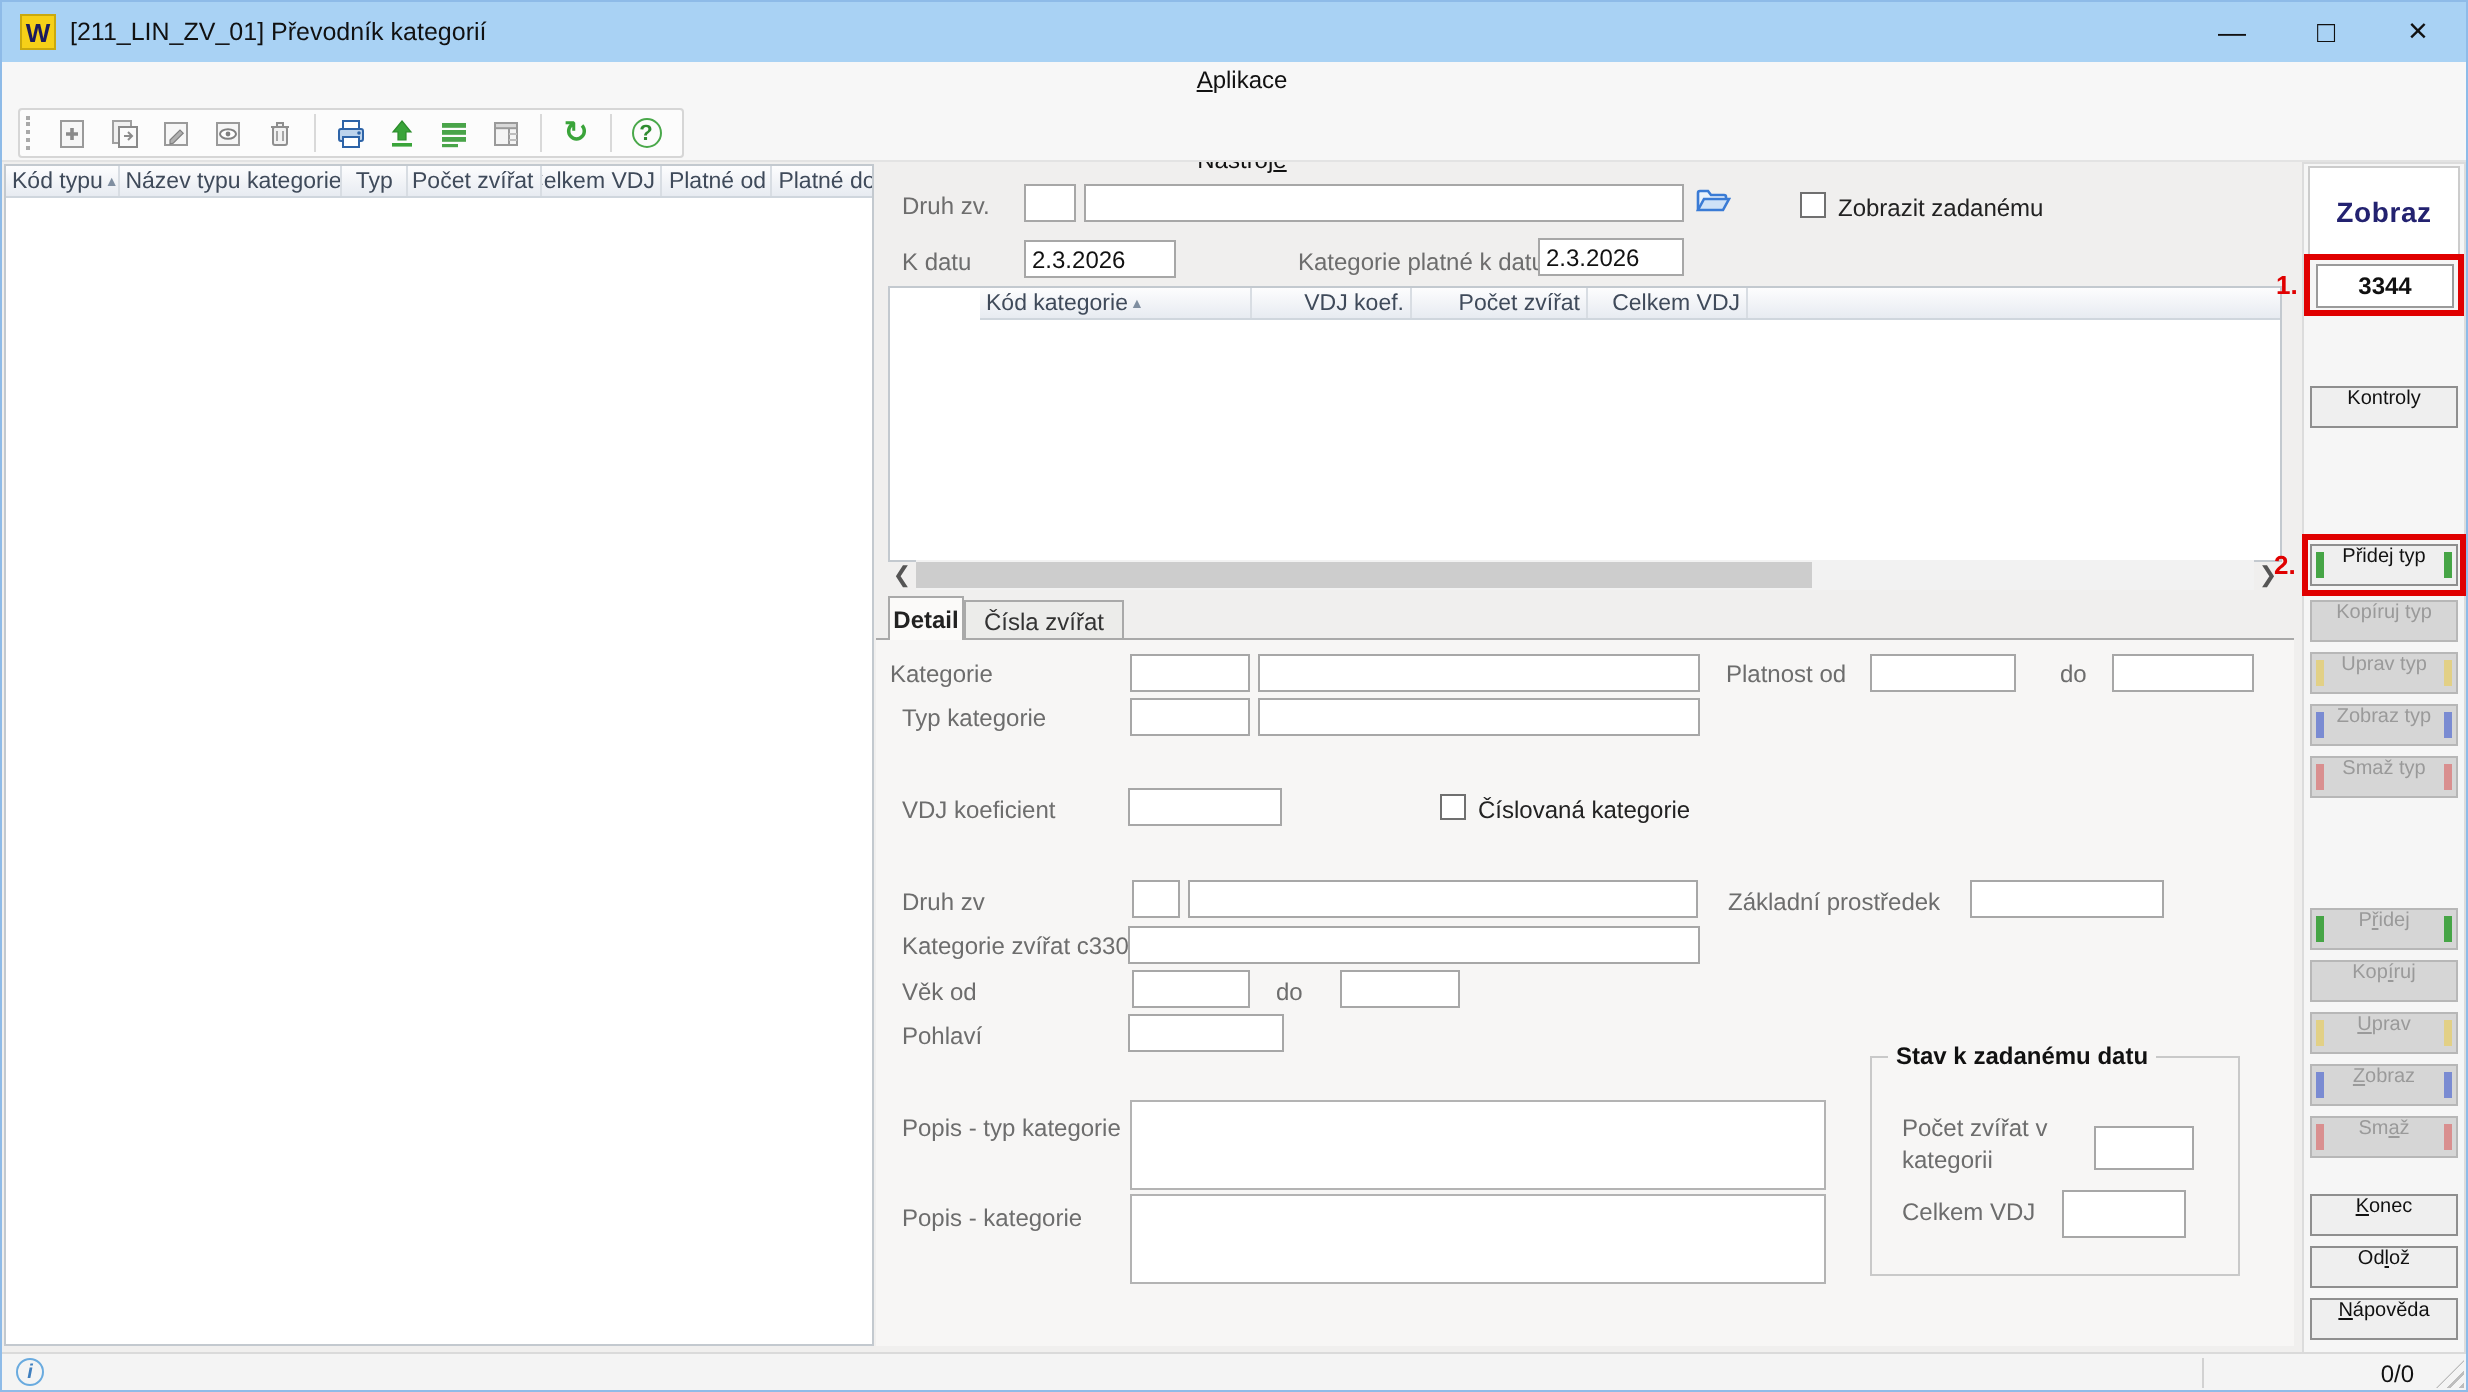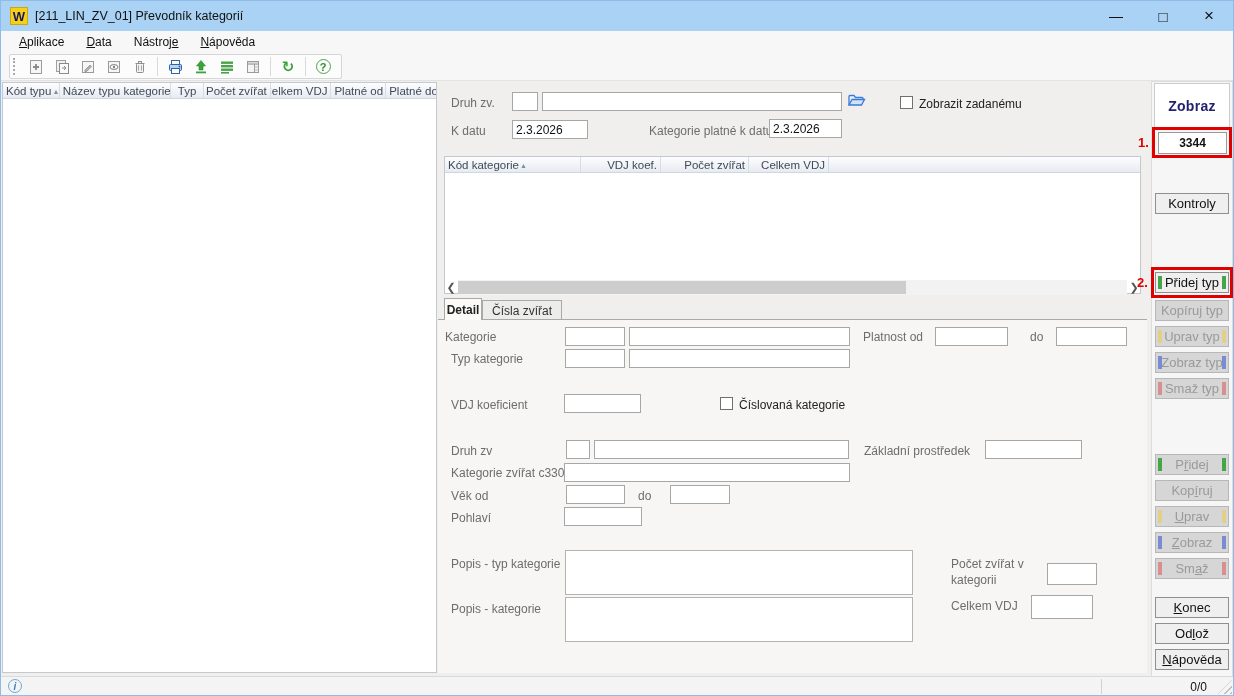--- a/index.html
+++ b/index.html
@@ -10,21 +10,21 @@
 
   
   .titlebar { position:absolute; left:0; top:0; width:100%; height:30px; background:#a9d2f4; display:flex; align-items:center; padding-left:9px; }
   .appicon { width:18px; height:18px; background:#f6d018; color:#1b1a5e; font-weight:bold; font-size:13px; display:flex; align-items:center; justify-content:center; border:1px solid #caa90e; }
   .title-text { margin-left:7px; font-size:12.5px; color:#111; }
   .winctl { position:absolute; top:0; height:30px; width:46px; display:flex; align-items:center; justify-content:center; font-size:14px; color:#111; cursor:default; }
   .winctl.min { right:94px; } .winctl.max { right:47px; } .winctl.cls { right:1px; }
   .winctl.max span { font-size:15px; } .winctl.cls span { font-size:17px; }
 
   
-  .menubar { position:absolute; left:0; top:30px; width:100%; height:21px; background:#f7f7f7; display:flex; align-items:center; padding-left:8px; gap:2px; }
+  .menubar { position:absolute; left:0; top:30px; width:100%; height:21px; background:#f7f7f7; display:flex; align-items:center; padding-left:8px; gap:2px;flex-direction:column; }
   .menu-item { padding:2px 10px; color:#111; }
   .toolstrip { position:absolute; left:0; top:51px; width:100%; height:29px; background:#f7f7f7; border-bottom:1px solid #e3e3e3; }
   .toolbox { position:absolute; left:8px; top:2px; height:25px; display:inline-flex; align-items:center; background:#fcfcfc; border:1px solid #d6d6d6; border-radius:2px; padding:0 6px 0 2px; gap:2px; }
   .grip { width:5px; height:17px; border-left:2px dotted #a9a9a9; margin:0 4px 0 1px; }
   .tbtn { width:24px; height:21px; display:flex; align-items:center; justify-content:center; border-radius:2px; }
   .tsep { width:1px; height:19px; background:#d9d9d9; margin:0 3px; }
   .help-circle { width:15px; height:15px; border:1.6px solid #49a84a; border-radius:50%; color:#2f8c30; font-weight:bold; font-size:11px; display:flex; align-items:center; justify-content:center; }
   .refresh-glyph { color:#3aa43a; font-size:15px; font-weight:bold; line-height:1; }
 
   
@@ -53,21 +53,21 @@
   .tab.active { background:#fbfaf9; font-weight:bold; z-index:2; }
   .tab.inactive { background:#ececea; color:#333; }
   .detail-panel { position:absolute; background:#f7f6f5; border-top:1px solid #a9a9a9; }
 
   
   .groupbox { position:absolute; border:1px solid #c9c9c9; }
   .groupbox .gtitle { position:absolute; top:-8px; left:8px; background:#f7f6f5; padding:0 4px; font-weight:bold; color:#111; }
 
   
   .sidebar { position:absolute; left:1150px; top:80px; width:82px; height:596px; background:#f6f6f6; border:1px solid #dcdcdc; }
-  .sbtn { position:absolute; left:1154px; width:74px; height:21px; display:flex; align-items:center; justify-content:center; font-size:13px; border:1px solid #8f8f8f; background:#efefef; color:#111; }
+  .sbtn { position:absolute; left:1154px; width:74px; height:21px; display:flex; align-items:flex-start; justify-content:center; font-size:10px; border:1px solid #8f8f8f; background:#efefef; color:#111; }
   .sbtn.disabled { background:#d6d6d6; border-color:#b7b7b7; color:#9a9a9a; }
   .sbtn .vbar { position:absolute; top:3px; bottom:3px; width:4px; }
   .vbar.l { left:2px; } .vbar.r { right:2px; }
   .bar-green { background:#46a546; } .bar-yellow { background:#e2d086; } .bar-blue { background:#7a8bd2; } .bar-red { background:#d98f8f; }
   .logo-box { position:absolute; left:1153px; top:82px; width:76px; height:45px; background:#fff; border:1px solid #cccccc; display:flex; align-items:center; justify-content:center; }
   .logo-text { font-weight:800; font-size:14px; color:#232270; letter-spacing:0.3px; }
   .task-field { position:absolute; left:1157px; top:131px; width:69px; height:22px; background:#fff; border:1px solid #9a9a9a; display:flex; align-items:center; justify-content:center; font-weight:bold; color:#111; }
   .red-frame { position:absolute; border:3px solid #e00000; z-index:5; pointer-events:none; }
   .red-note { position:absolute; color:#e00000; font-weight:bold; font-size:13px; z-index:5; }
 
@@ -223,21 +223,21 @@
       </svg>
   </div>
   <div class="chk" style="left:899px; top:95px;"></div>
   <div class="lbl dark" style="left:918px; top:96px;">Zobrazit zadanému</div>
 
   <div class="lbl" style="left:450px; top:123px;">K datu</div>
   <input class="fld" style="left: 511px; top: 119px; width: 76px;" value="2.3.2026">
   <div class="lbl" style="left:648px; top:123px;">Kategorie platné k datu</div>
   <input class="fld" style="left: 768px; top: 118px; width: 73px;" value="2.3.2026">
 
-  <div class="panel-grid" style="left:443px; top:155px; width:697px; height:138px;">
+  <div class="panel-grid" style="left:443px; top:142px; width:697px; height:138px;padding-left:45px;">
     <div class="grid-head">
       <div class="gh-cell" style="width:136px;">
           <span>Kód kategorie</span>
           <span class="sort-ic">▲</span>
         </div>
       <div class="gh-cell right" style="width:80px;">
           <span>VDJ koef.</span>
         </div>
       <div class="gh-cell right" style="width:88px;">
           <span>Počet zvířat</span>
@@ -296,20 +296,23 @@
 
   <div class="lbl" style="left:450px; top:510px;">Pohlaví</div>
   <input class="fld" style="left: 563px; top: 506px; width: 78px;">
 
   <div class="lbl" style="left:450px; top:556px;">Popis - typ kategorie</div>
   <textarea class="ta" style="left: 564px; top: 549px; width: 348px; height: 45px;"></textarea>
 
   <div class="lbl" style="left:450px; top:601px;">Popis - kategorie</div>
   <textarea class="ta" style="left: 564px; top: 596px; width: 348px; height: 45px;"></textarea>
 
+  <div class="groupbox" style="left:934px; top:527px; width:185px; height:110px;">
+    <div class="gtitle">Stav k zadanému datu</div>
+  </div>
   <div class="lbl" style="left:950px; top:556px; width:95px; white-space:normal; line-height:1.3;">Počet zvířat v kategorii</div>
   <input class="fld" style="left: 1046px; top: 562px; width: 50px; height: 22px;">
   <div class="lbl" style="left:950px; top:598px;">Celkem VDJ</div>
   <input class="fld" style="left: 1030px; top: 594px; width: 62px; height: 24px;">
 
   <div class="sidebar"></div>
 
   <div class="logo-box">
     <span class="logo-text">Zobraz</span>
   </div>

